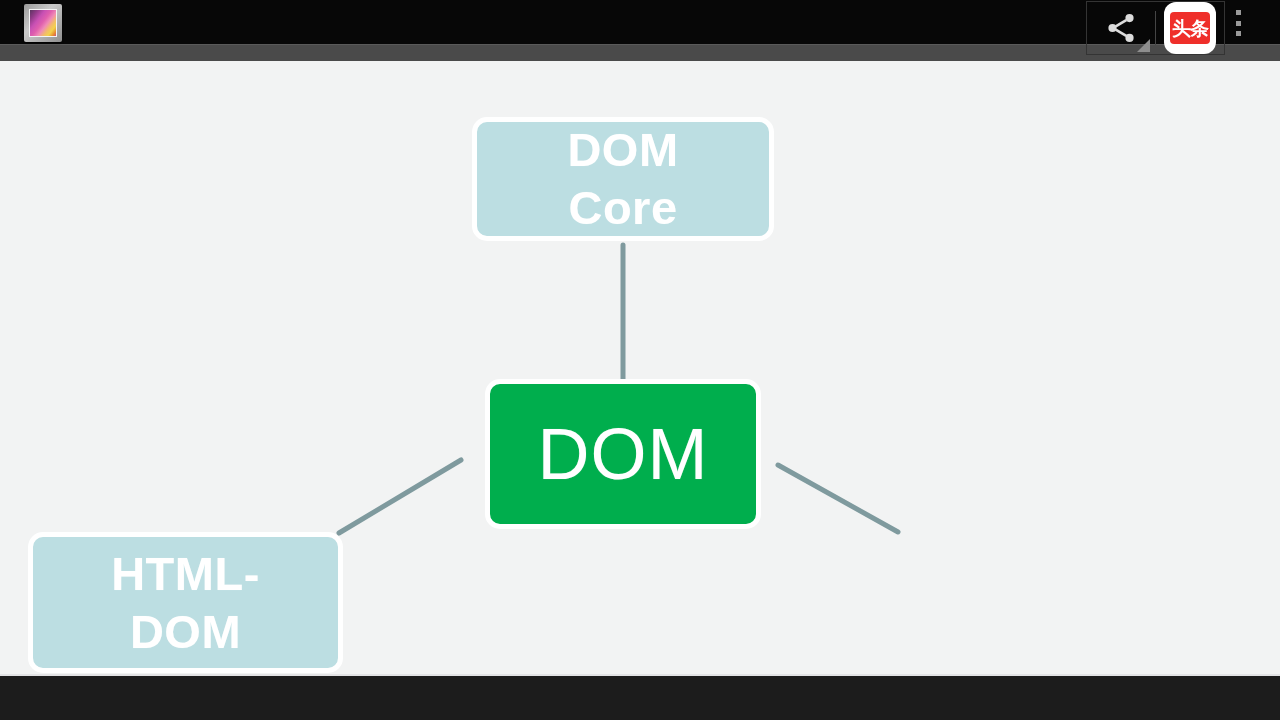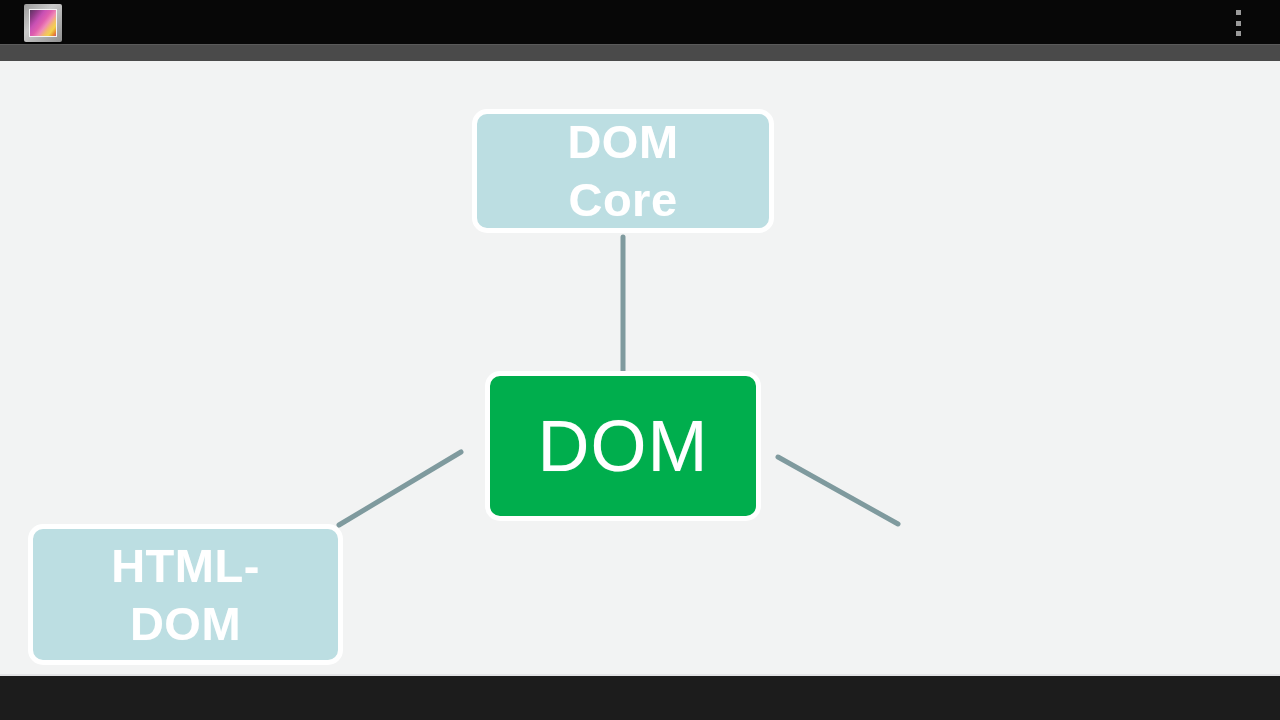--- a/index.html
+++ b/index.html
@@ -165,21 +165,21 @@
     left: 0;
     bottom: 0;
     width: 100%;
     height: 2px;
     background: #e3e3e5;
   }
 
   
   #diagram {
     position: absolute;
-    left: 0; top: 4px;
+    left: 0; top: 12px;
     width: 1056px;
     height: 615px;
   }
   #links {
     position: absolute;
     left: 0; top: 0;
     width: 1280px;
     height: 615px;
     z-index: 1;
   }
@@ -242,20 +242,44 @@
 <body>
 
 <div id="screen">
 
   <div id="topbar">
 
     <div id="app-icon">
       <div class="photo"></div>
     </div>
 
+    <div id="tb-actions">
+
+      <div class="tb-btn">
+        <span id="share-icon">
+          <svg width="34" height="34" viewBox="0 0 24 24">
+            <circle cx="18" cy="5" r="2.9" fill="#dcdcdc"></circle>
+            <circle cx="6" cy="12" r="2.9" fill="#dcdcdc"></circle>
+            <circle cx="18" cy="19" r="2.9" fill="#dcdcdc"></circle>
+            <line x1="8.3" y1="10.8" x2="15.7" y2="6.4" stroke="#dcdcdc" stroke-width="1.9"></line>
+            <line x1="8.3" y1="13.2" x2="15.7" y2="17.6" stroke="#dcdcdc" stroke-width="1.9"></line>
+          </svg>
+        </span>
+        <span style="position:absolute;right:5px;bottom:2px;width:0;height:0;
+                     border-left:13px solid transparent;border-bottom:13px solid #8e8e8e;"></span>
+      </div>
+
+      <div class="tb-sep"></div>
+
+      <div class="tb-btn">
+        <span id="toutiao-icon">
+          <span class="inner">头条</span>
+        </span>
+      </div>
+    </div>
 
     <div id="overflow-btn">
       <span></span>
       <span></span>
       <span></span>
     </div>
   </div>
 
   <div id="subbar">
     <div class="hilite"></div>

